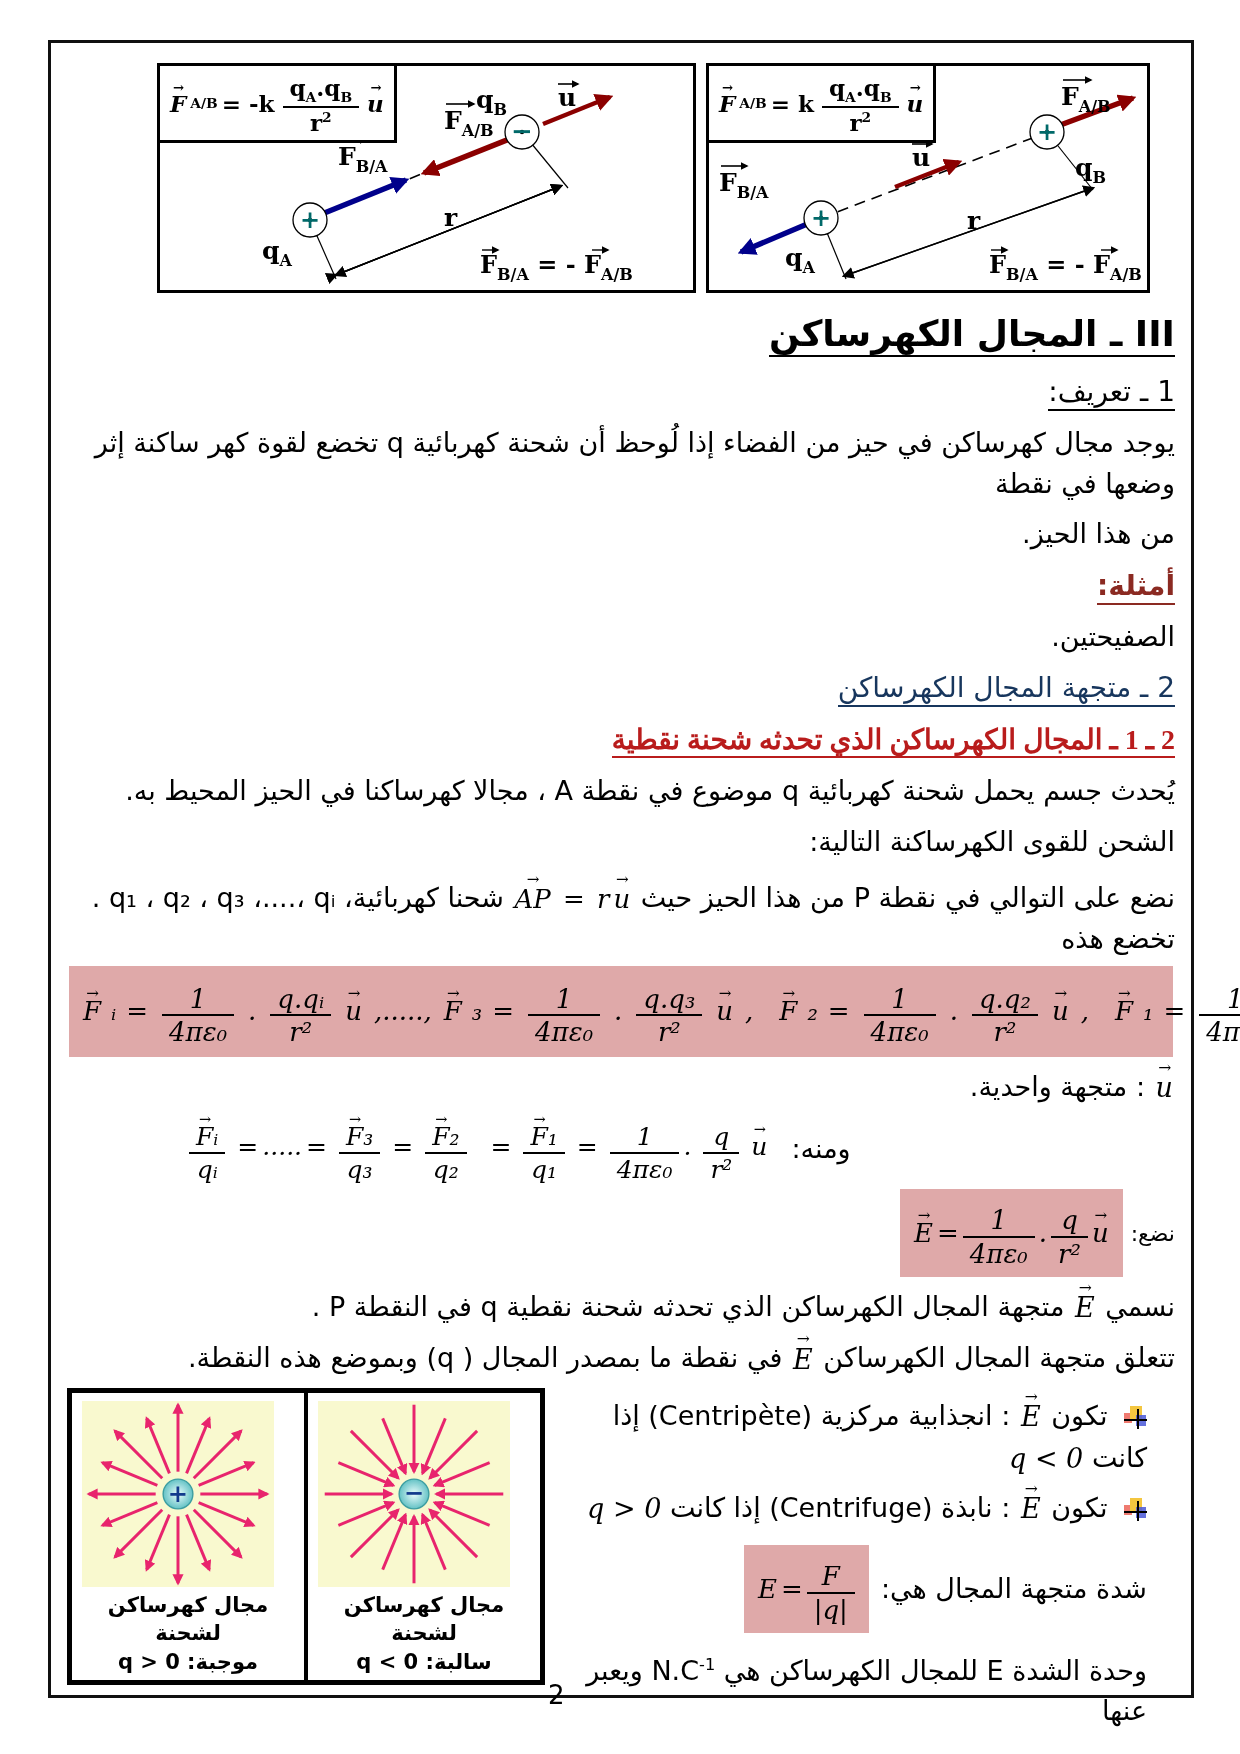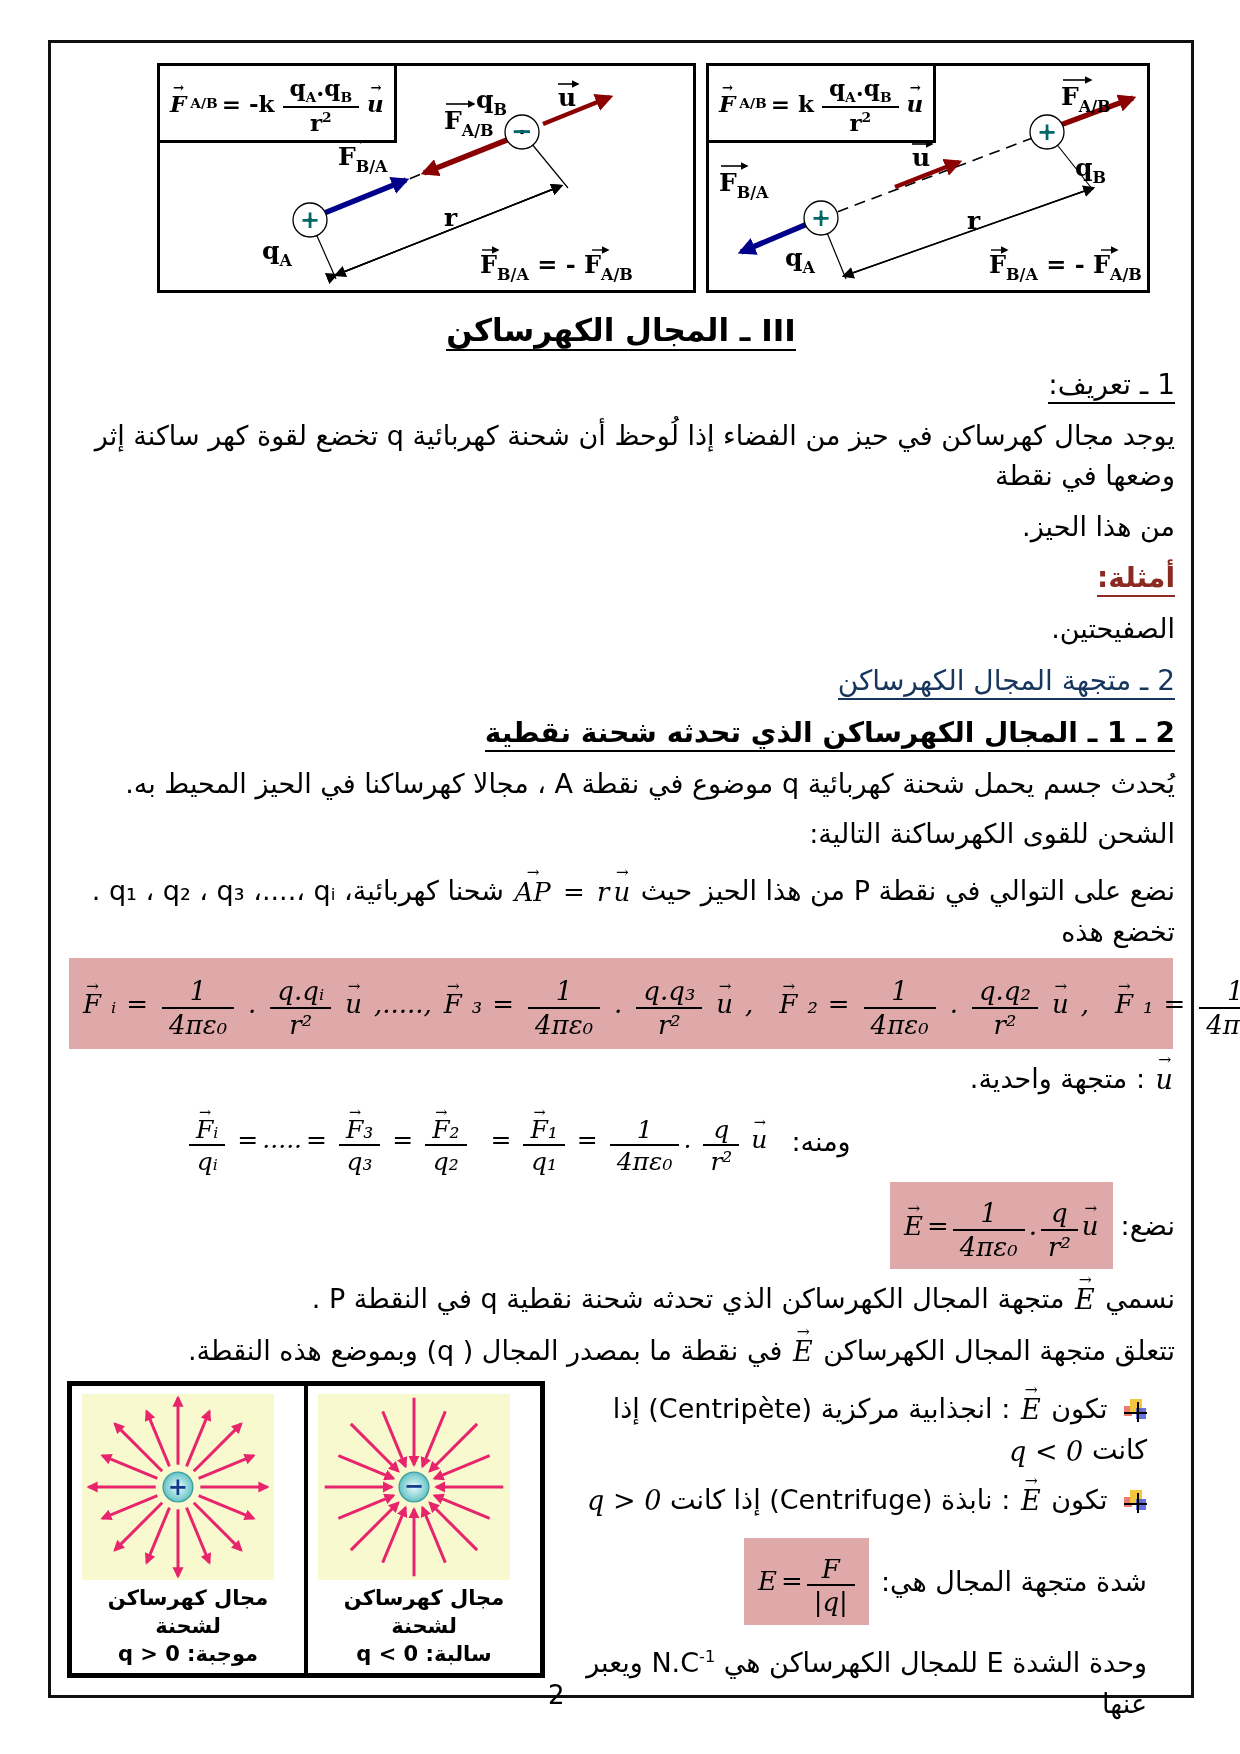--- a/index.html
+++ b/index.html
@@ -3,25 +3,25 @@
 <meta charset="utf-8">
 <style>
   html,body{margin:0;padding:0;background:#ffffff;width:1240px;height:1754px;overflow:hidden;
     font-family:"DejaVu Sans",sans-serif;color:#000;}
   .page{position:relative;width:1240px;height:1754px;background:#fff;}
   .frame{position:absolute;left:48px;top:40px;width:1146px;height:1658px;border:3px solid #101010;
     box-sizing:border-box;padding:0 16px;direction:rtl;}
   
   .line{font-size:27px;line-height:1.5;margin:6px 0;padding-top:4px;text-align:right;}
   .u{border-bottom:2px solid currentColor;padding-bottom:1px;}
-  .h-main{font-weight:bold;font-size:31px;margin:10px 0 0;text-align:center;}
+  .h-main{font-weight:bold;font-size:36px;margin:10px 0 0;}
   .h-sub{font-size:28px;margin:6px 0 2px;}
   .h-ex{color:#8b2a22;font-weight:bold;}
   .h-nav{color:#17365d;}
-  .h-blue{color:#000000;font-weight:bold;font-size:28px;}
+  .h-blue{color:#b91c1c;font-weight:bold;font-size:28px;font-family:Liberation Serif, serif;}
   
   .m{font-family:"DejaVu Serif",serif;font-style:italic;direction:ltr;unicode-bidi:isolate;
      display:inline-block;vertical-align:middle;}
   .m > span{margin:0 2px;}
   .vec{position:relative;display:inline-block;font-style:italic;}
   .vec::before{content:"→";position:absolute;top:-0.78em;left:50%;transform:translateX(-50%);
      font-size:0.58em;font-style:normal;letter-spacing:-1px;}
   .frac{display:inline-flex;flex-direction:column;text-align:center;vertical-align:middle;margin:0 4px;}
   .frac .num{padding:9px 7px 1px;border-bottom:2px solid #000;line-height:1.1;}
   .frac .den{padding:2px 7px 0;line-height:1.1;}
@@ -292,21 +292,21 @@
           </span><span>.</span>
       <span class="frac">
             <span class="num">q</span>
             <span class="den">r²</span>
           </span>
       <span class="vec"><span>u</span></span>
     </span>
   </div>
 
   <div class="mrow" style="justify-content:flex-start;gap:8px;">
-    <span style="font-size:27px;text-align:right;">نضع:</span>
+    <span style="font-size:22px;text-align:right;">نضع:</span>
     <span class="pinkbox pink m">
       <span class="vec"><span>E</span></span>
       <span>=</span>
       <span class="frac">
             <span class="num">1</span>
             <span class="den">4πε₀</span>
           </span>
           <span>.</span>
       <span class="frac">
             <span class="num">q</span>

